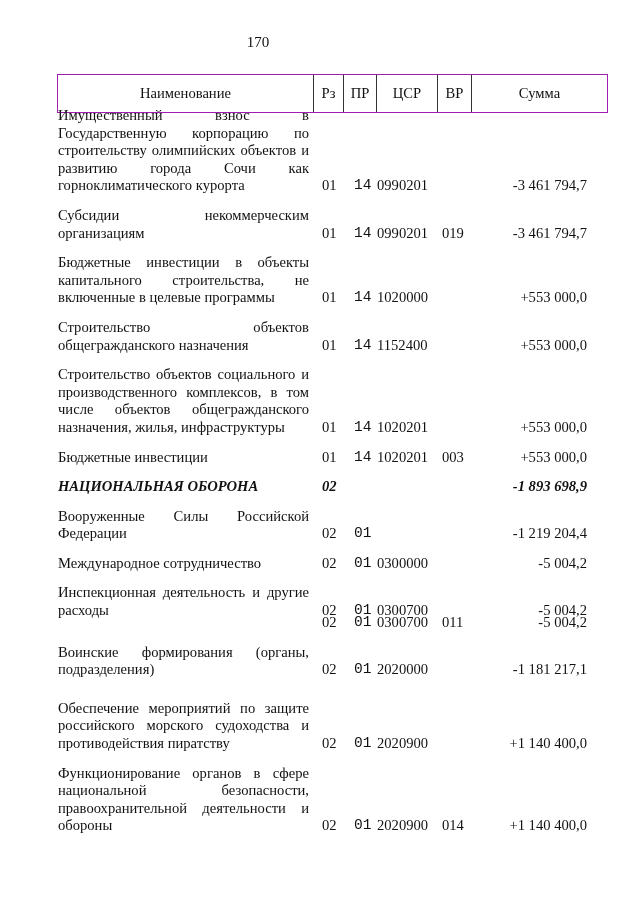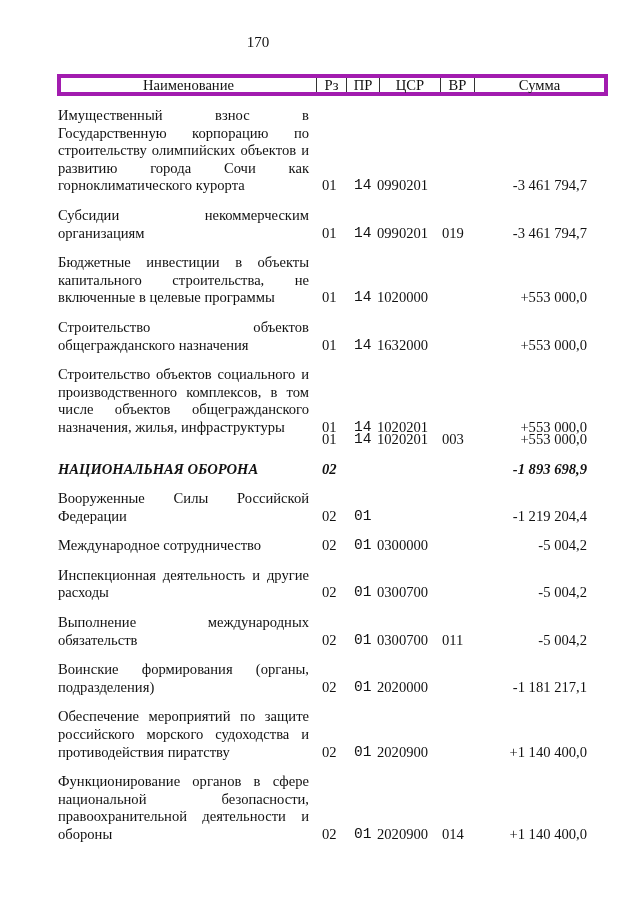--- a/index.html
+++ b/index.html
@@ -7,22 +7,22 @@
     width: 640px; height: 905px; position: relative; overflow: hidden;
     font-family: "Liberation Serif", "DejaVu Serif", serif;
     color: #111;
     font-size: 14.6px;
   }
   .page-number {
     position: absolute; top: 34px; left: 0; width: 516px;
     text-align: center; font-size: 15px;
   }
   .hdr {
-    position: absolute; top: 74px; left: 57px; width: 551px; height: 22px;
-    border: 4px solid #a21caf; box-sizing: border-box; display: flex;
+    position: absolute; top: 74px; left: 57px; width: 551px; height: 39px;
+    border: 1px solid #a21caf; box-sizing: border-box; display: flex;
   }
   .hdr > div {
     border-right: 1px solid #333; box-sizing: border-box;
     display: flex; align-items: center; justify-content: center;
     font-size: 14.6px;
   }
   .hdr > div:last-child { border-right: none; }
   .c-name { width: 256px; }
   .c-rz { width: 30px; }
   .c-pr { width: 33px; }
@@ -81,33 +81,34 @@
     <div class="rz">01</div>
     <div class="pr">14</div>
     <div class="csr">1020000</div>
     <div class="vr"></div>
     <div class="sum">+553 000,0</div>
   </div>
   <div class="row" style="margin-top:12px">
     <div class="name">Строительство объектов общегражданского назначения</div>
     <div class="rz">01</div>
     <div class="pr">14</div>
-    <div class="csr">1632000</div>
+    <div class="csr">1152400</div>
     <div class="vr"></div>
     <div class="sum">+553 000,0</div>
   </div>
   <div class="row" style="margin-top:12px">
     <div class="name">Строительство объектов социального и производственного комплексов, в том числе объектов общегражданского назначения, жилья, инфраструктуры</div>
     <div class="rz">01</div>
     <div class="pr">14</div>
     <div class="csr">1020201</div>
     <div class="vr"></div>
     <div class="sum">+553 000,0</div>
   </div>
   <div class="row" style="margin-top:12px">
+    <div class="name">Бюджетные инвестиции</div>
     <div class="rz">01</div>
     <div class="pr">14</div>
     <div class="csr">1020201</div>
     <div class="vr">003</div>
     <div class="sum">+553 000,0</div>
   </div>
   <div class="row bold" style="margin-top:12px">
     <div class="name">НАЦИОНАЛЬНАЯ ОБОРОНА</div>
     <div class="rz">02</div>
     <div class="pr"></div>
@@ -133,36 +134,35 @@
   </div>
   <div class="row" style="margin-top:12px">
     <div class="name">Инспекционная деятельность и другие расходы</div>
     <div class="rz">02</div>
     <div class="pr">01</div>
     <div class="csr">0300700</div>
     <div class="vr"></div>
     <div class="sum">-5 004,2</div>
   </div>
   <div class="row" style="margin-top:12px">
-    <div class="name">Выполнение международных обязательств</div>
     <div class="rz">02</div>
     <div class="pr">01</div>
     <div class="csr">0300700</div>
     <div class="vr">011</div>
     <div class="sum">-5 004,2</div>
   </div>
   <div class="row" style="margin-top:12px">
     <div class="name">Воинские формирования (органы, подразделения)</div>
     <div class="rz">02</div>
     <div class="pr">01</div>
     <div class="csr">2020000</div>
     <div class="vr"></div>
     <div class="sum">-1 181 217,1</div>
   </div>
-  <div class="row" style="margin-top:12px">
+  <div class="row" style="margin-top:21px">
     <div class="name">Обеспечение мероприятий по защите российского морского судоходства и противодействия пиратству</div>
     <div class="rz">02</div>
     <div class="pr">01</div>
     <div class="csr">2020900</div>
     <div class="vr"></div>
     <div class="sum">+1 140 400,0</div>
   </div>
   <div class="row" style="margin-top:12px">
     <div class="name">Функционирование органов в сфере национальной безопасности, правоохранительной деятельности и обороны</div>
     <div class="rz">02</div>

